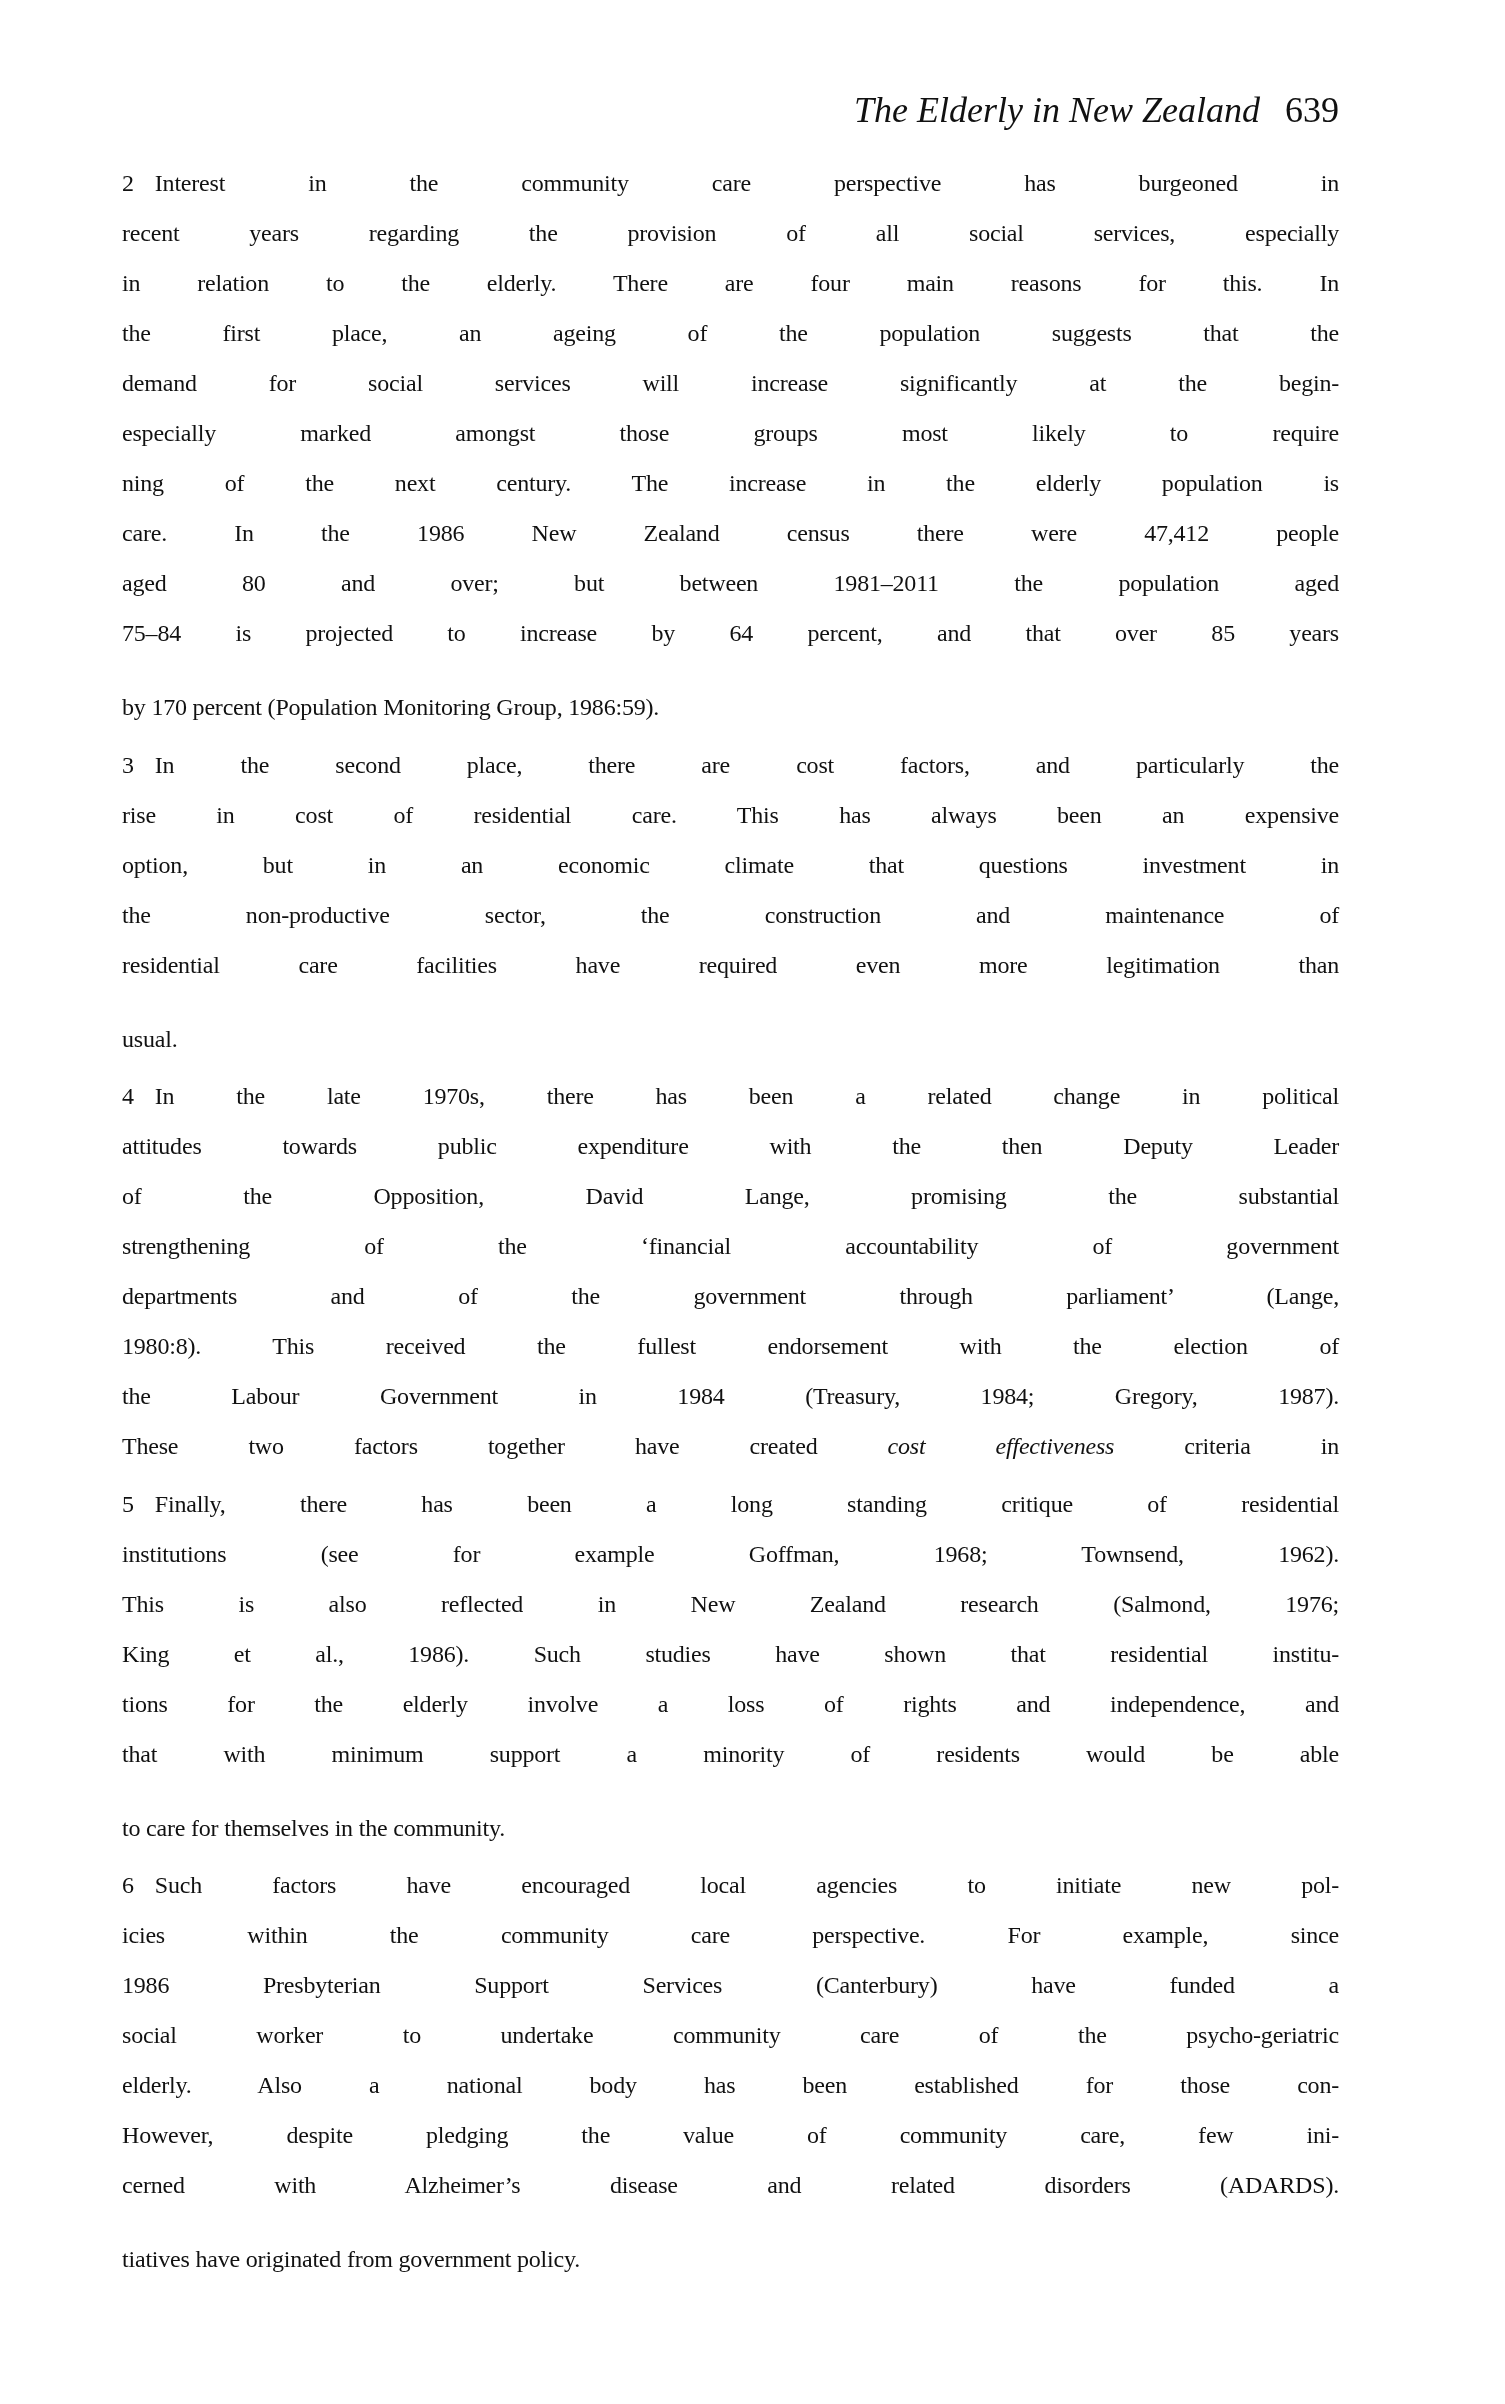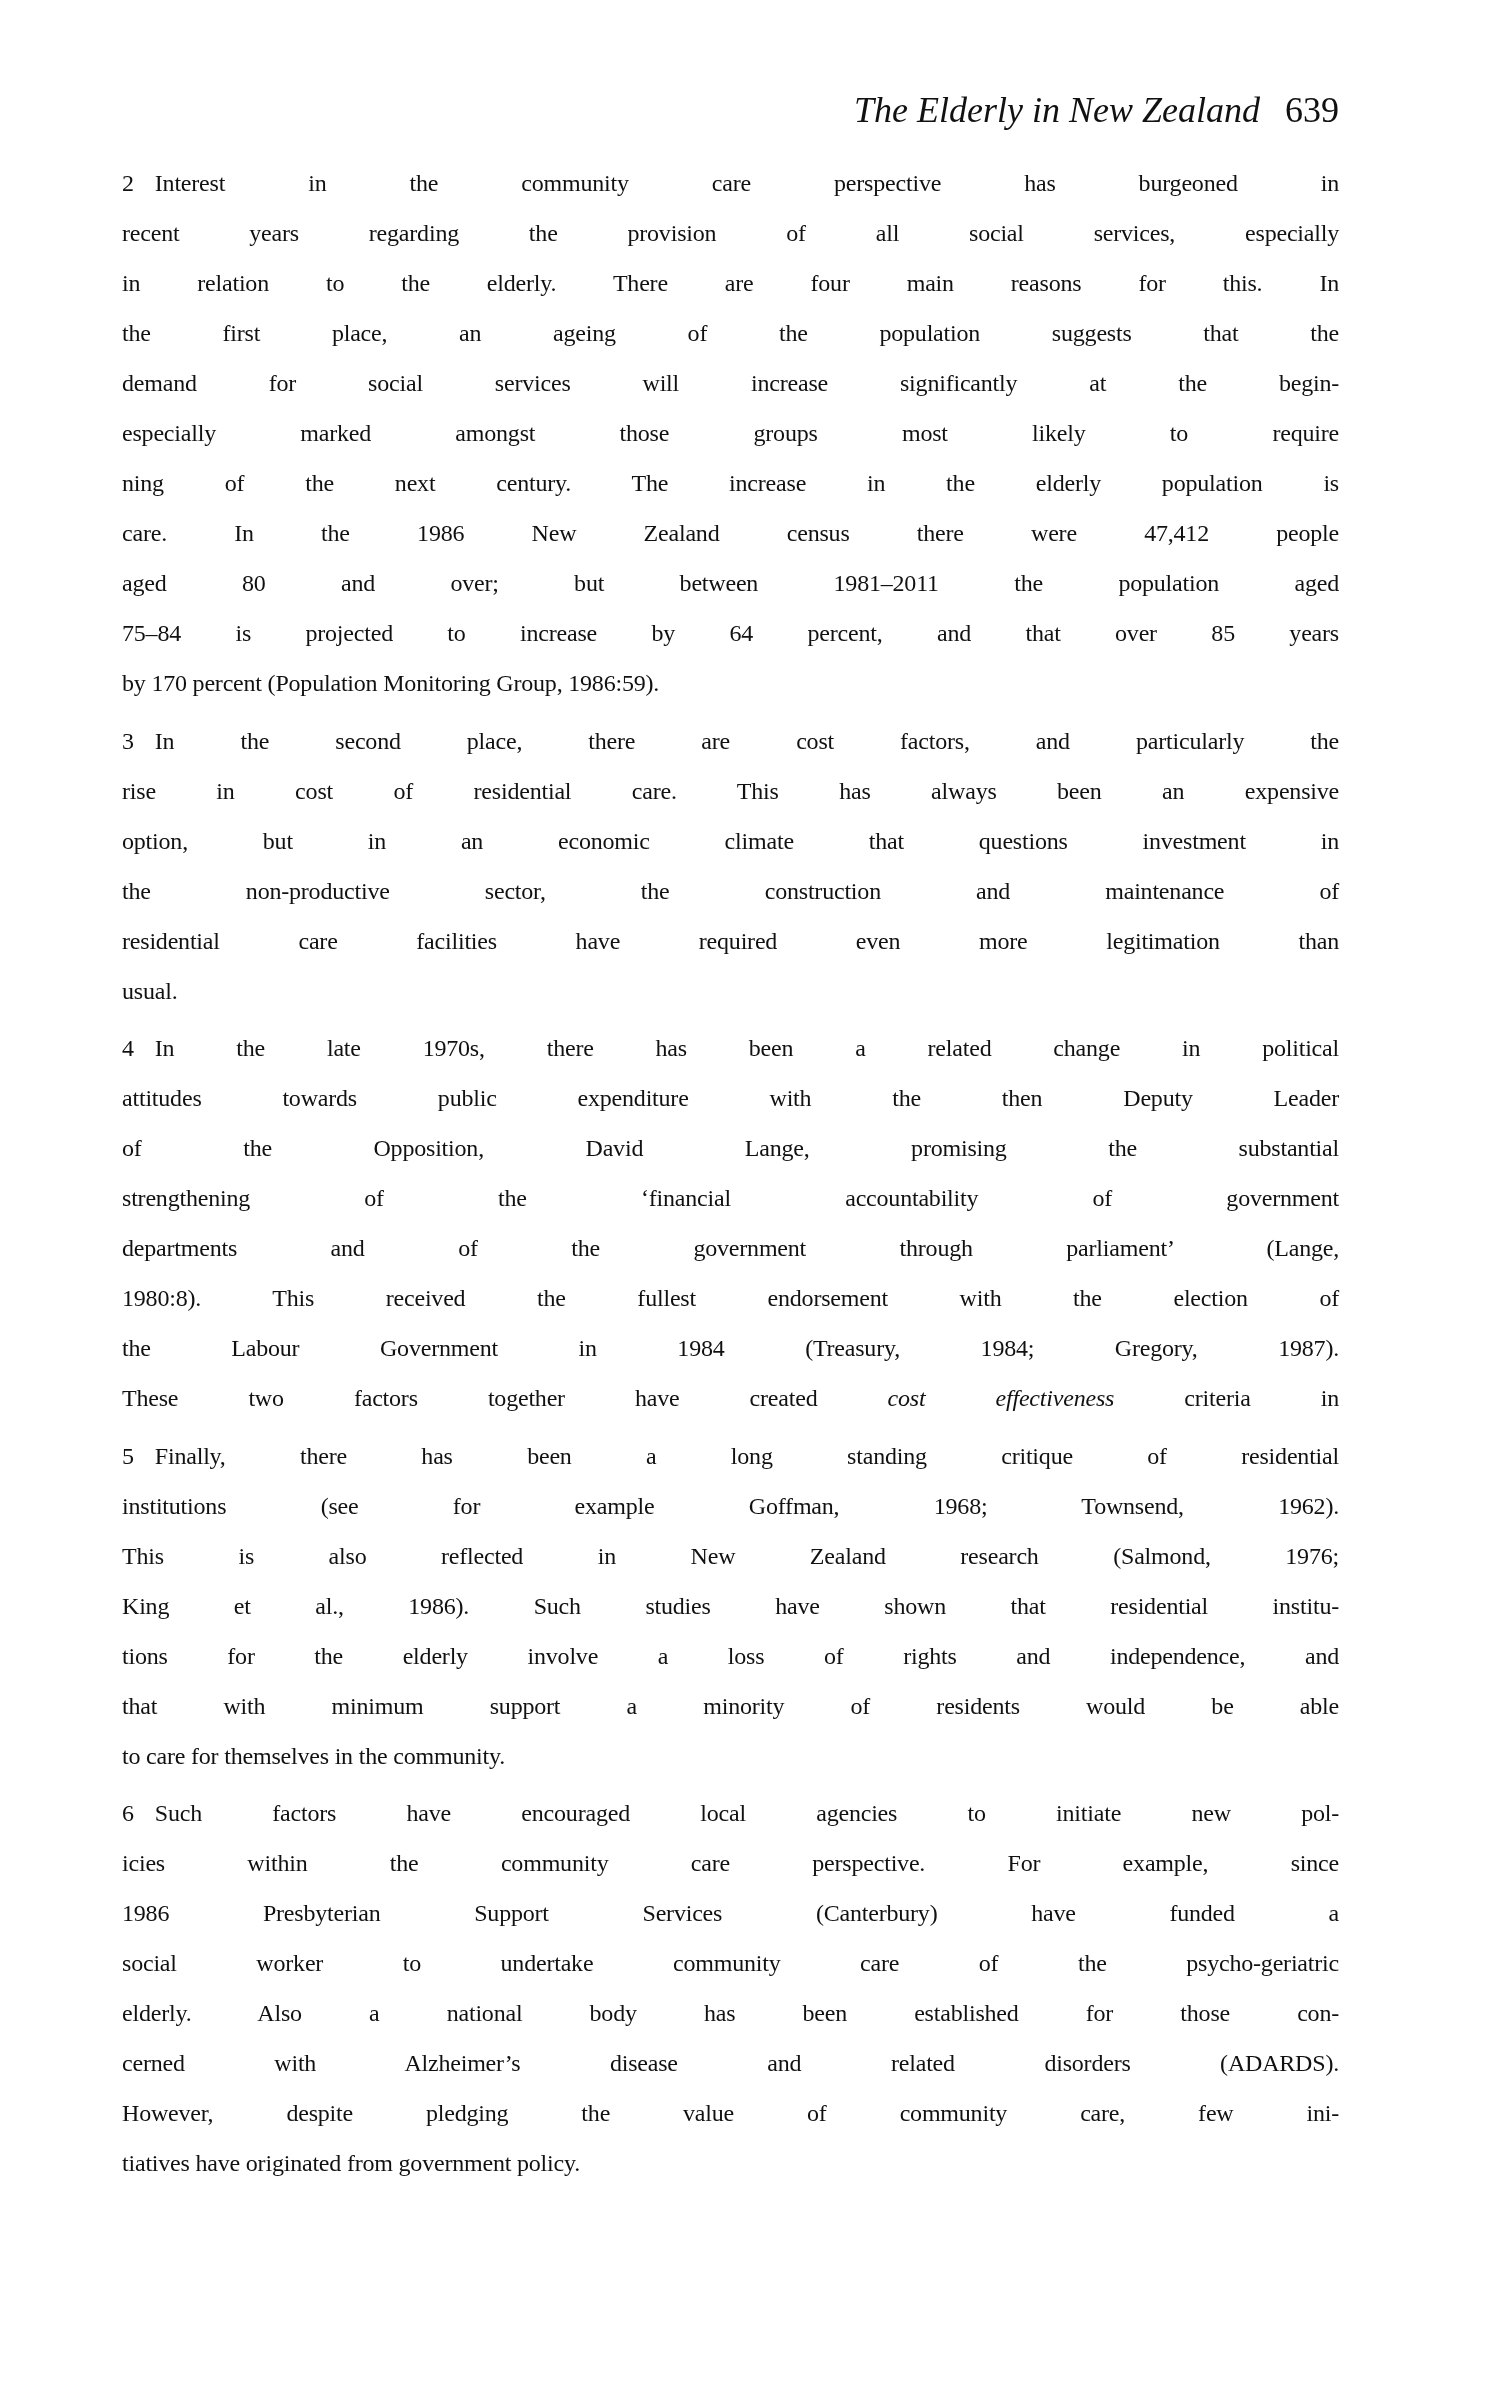--- a/index.html
+++ b/index.html
@@ -46,20 +46,21 @@
       line-height: 50px;
       height: 50px;
       white-space: nowrap;
       text-align: justify;
       text-align-last: justify;
       letter-spacing: -0.2px;
     }
     .line.last {
       text-align: left;
       text-align-last: left;
+      margin-top: 24px;
     }
     .num {
       display: inline-block;
       margin-right: 21px;
     }
     em {
       font-style: italic;
     }
   </style>
 </head>
@@ -114,19 +115,19 @@
     <span class="line">that with minimum support a minority of residents would be able</span>
     <span class="line last">to care for themselves in the community.</span>
   </div>
 
   <div class="para">
     <span class="line"><span class="num">6</span><span>Such factors have encouraged local agencies to initiate new pol-</span></span>
     <span class="line">icies within the community care perspective. For example, since</span>
     <span class="line">1986 Presbyterian Support Services (Canterbury) have funded a</span>
     <span class="line">social worker to undertake community care of the psycho-geriatric</span>
     <span class="line">elderly. Also a national body has been established for those con-</span>
+    <span class="line">However, despite pledging the value of community care, few ini-</span>
     <span class="line">cerned with Alzheimer’s disease and related disorders (ADARDS).</span>
-    <span class="line">However, despite pledging the value of community care, few ini-</span>
     <span class="line last">tiatives have originated from government policy.</span>
   </div>
 
 </div>
 
 
 </body></html>

